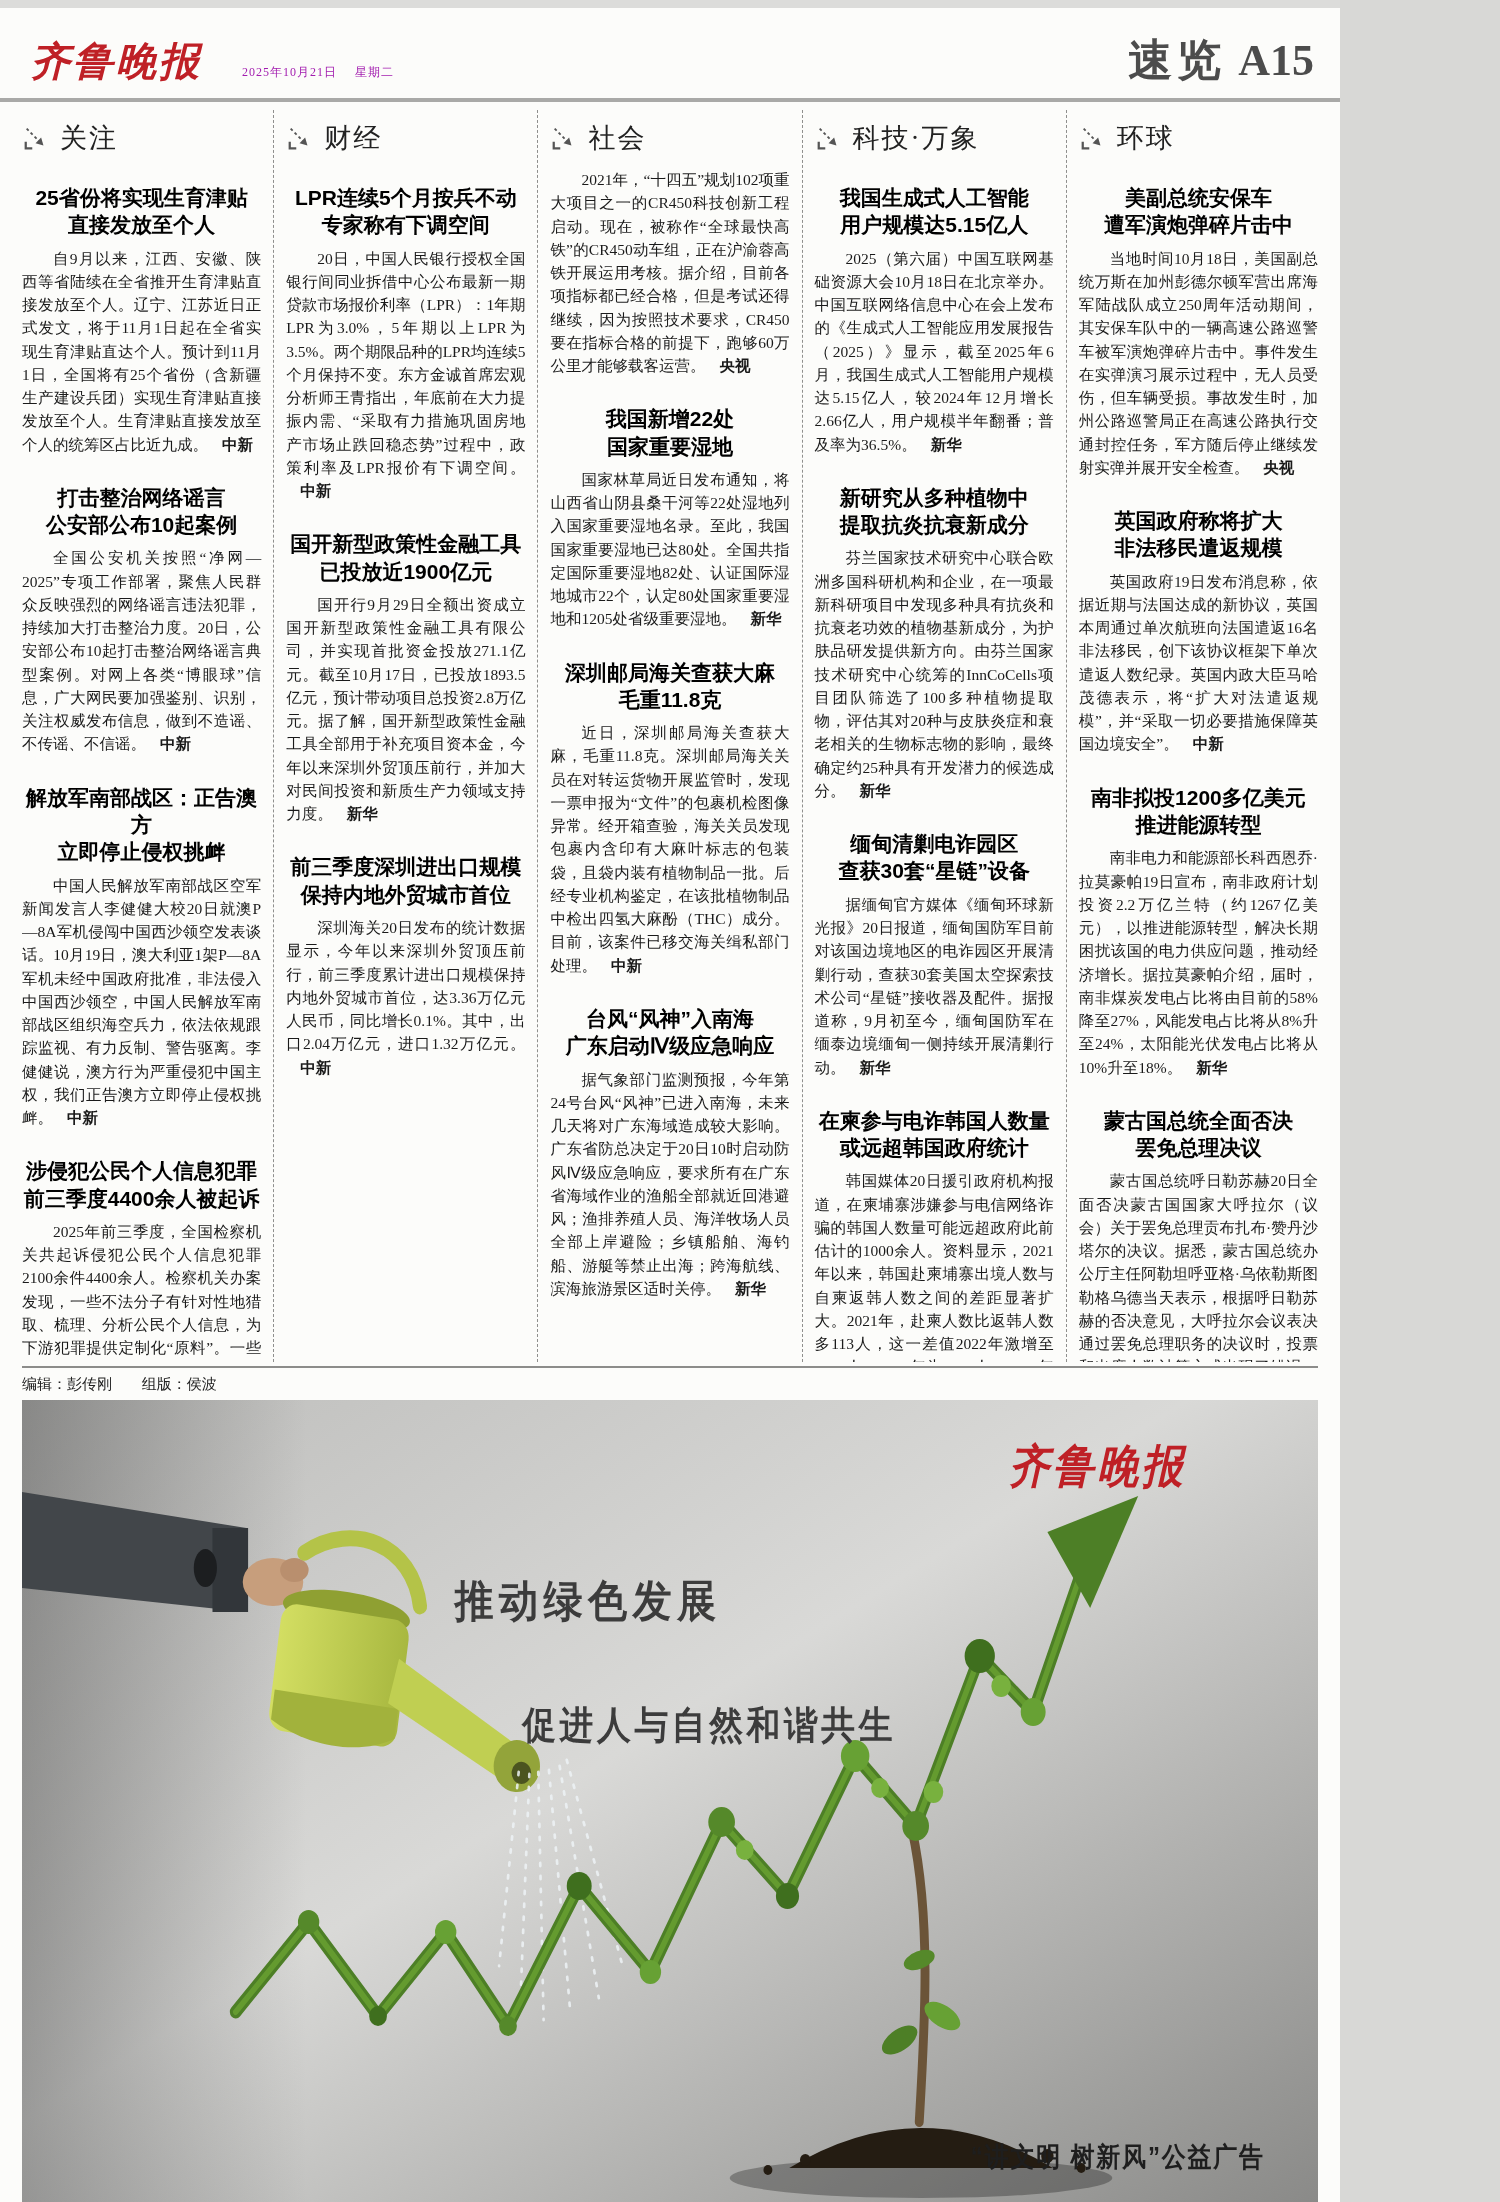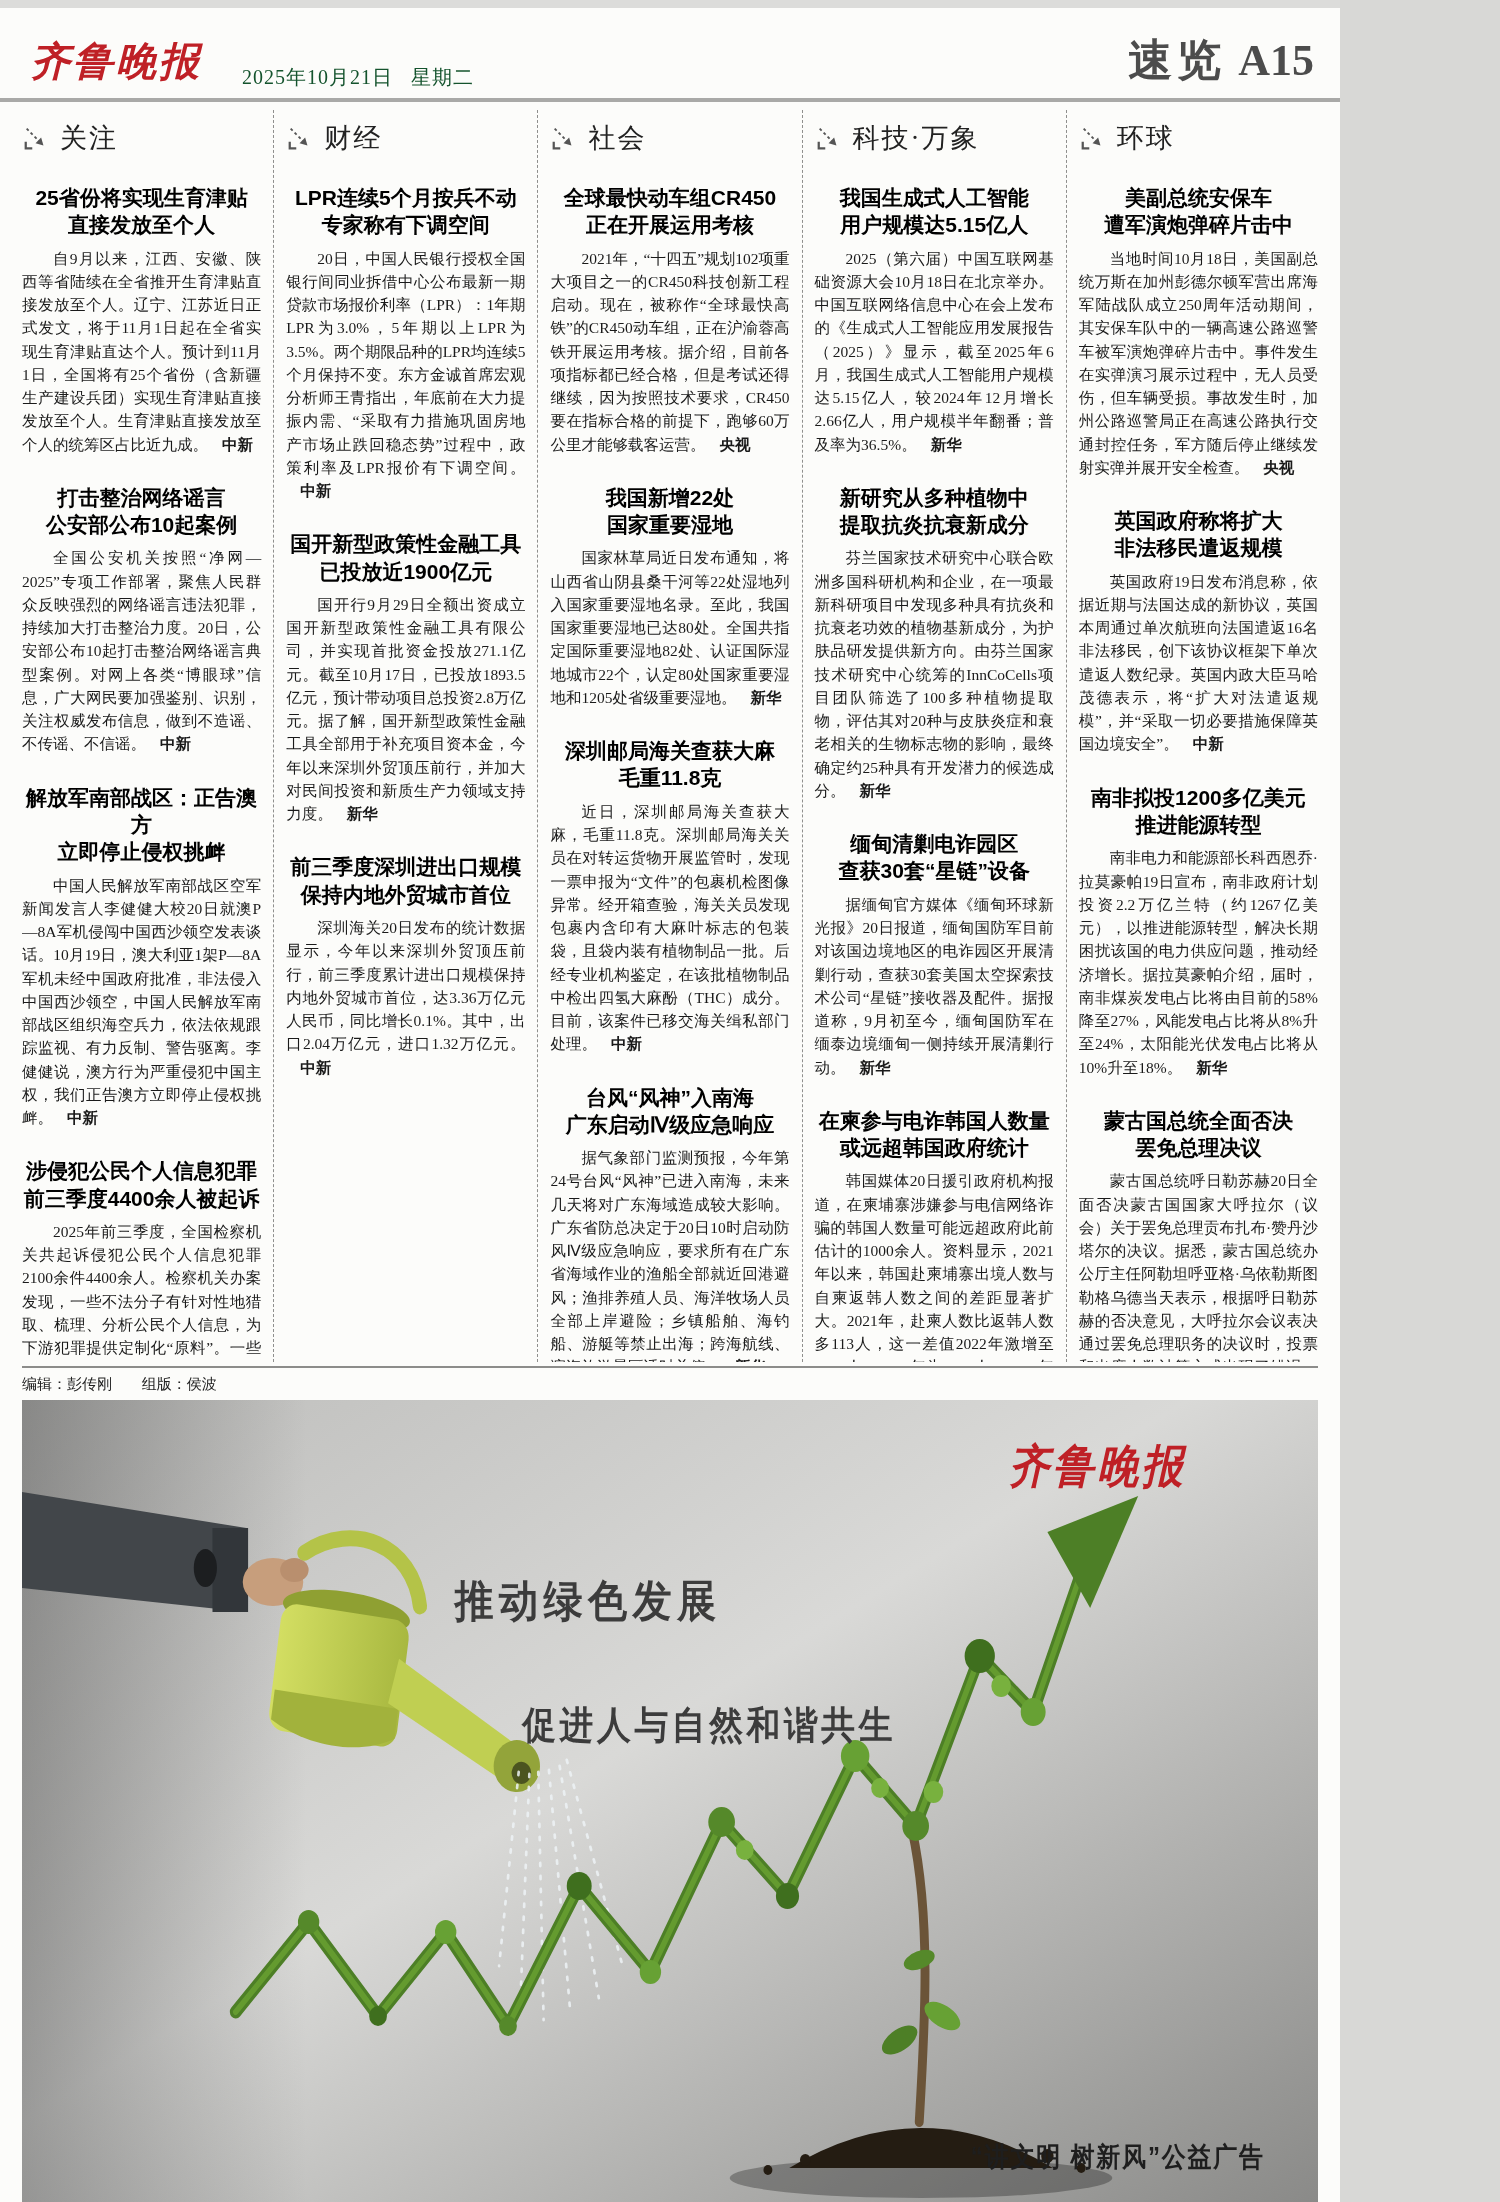--- a/index.html
+++ b/index.html
@@ -2,21 +2,21 @@
 <html><head>
 <meta charset="utf-8">
 <style>
   html,body{margin:0;padding:0;background:#d8d8d6;}
   .sheet{position:relative;width:1340px;height:2202px;background:#fcfcfa;box-sizing:border-box;
          border-top:8px solid #dcdcda;font-family:"Liberation Serif",serif;color:#1a1a1a;overflow:hidden;}
   
   .header{position:relative;height:90px;border-bottom:4px solid #a9a9a7;}
   .masthead{position:absolute;left:30px;top:34px;font-size:40px;line-height:1;color:#bf2026;
             font-family:"Liberation Serif",serif;font-weight:bold;font-style:italic;letter-spacing:3px;}
-  .dateline{position:absolute;left:242px;top:56px;font-size:20px;color:#14532d;letter-spacing:1px;}
+  .dateline{position:absolute;left:242px;top:56px;font-size:12px;color:#a21caf;letter-spacing:1px;}
   .dateline .wd{margin-left:18px;}
   .pagehead{position:absolute;right:26px;top:30px;font-size:44px;line-height:1;color:#4c4c4c;font-weight:bold;}
   .pagehead .sec{font-family:"Liberation Sans",sans-serif;letter-spacing:5px;}
   .pagehead .num{font-family:"Liberation Serif",serif;margin-left:12px;}
   
   .columns{display:flex;padding:8px 22px 0;height:1252px;overflow:hidden;}
   .col{flex:1 1 0;padding:4px 12px 0;border-left:1px dashed #8f8f8d;overflow:hidden;}
   .col:first-child{border-left:none;padding-left:0;}
   .col:last-child{padding-right:0;}
   .sec-head{display:flex;align-items:center;gap:10px;margin:6px 0 12px;}
@@ -109,22 +109,20 @@
     <div class="col">
       <div class="sec-head">
         <svg width="28" height="28" viewBox="0 0 30 30">
           <line x1="5" y1="5" x2="20" y2="20" stroke="#555" stroke-width="2" stroke-dasharray="3 3"></line>
           <path d="M23 23 L14.5 20.5 L20.5 14.5 Z" fill="#555"></path>
           <path d="M4 19 L4 26 L11 26" stroke="#555" stroke-width="2.4" fill="none"></path>
         </svg>
         <span class="sec-title">社会</span>
       </div>
       <article>
-        <h2 class="headline">全球最快动车组CR450
-正在开展运用考核</h2>
         <p class="body"><span>2021年，“十四五”规划102项重大项目之一的CR450科技创新工程启动。现在，被称作“全球最快高铁”的CR450动车组，正在沪渝蓉高铁开展运用考核。据介绍，目前各项指标都已经合格，但是考试还得继续，因为按照技术要求，CR450要在指标合格的前提下，跑够60万公里才能够载客运营。</span><span class="source">央视</span></p>
       </article>
       <article>
         <h2 class="headline">我国新增22处
 国家重要湿地</h2>
         <p class="body"><span>国家林草局近日发布通知，将山西省山阴县桑干河等22处湿地列入国家重要湿地名录。至此，我国国家重要湿地已达80处。全国共指定国际重要湿地82处、认证国际湿地城市22个，认定80处国家重要湿地和1205处省级重要湿地。</span><span class="source">新华</span></p>
       </article>
       <article>
         <h2 class="headline">深圳邮局海关查获大麻
 毛重11.8克</h2>

